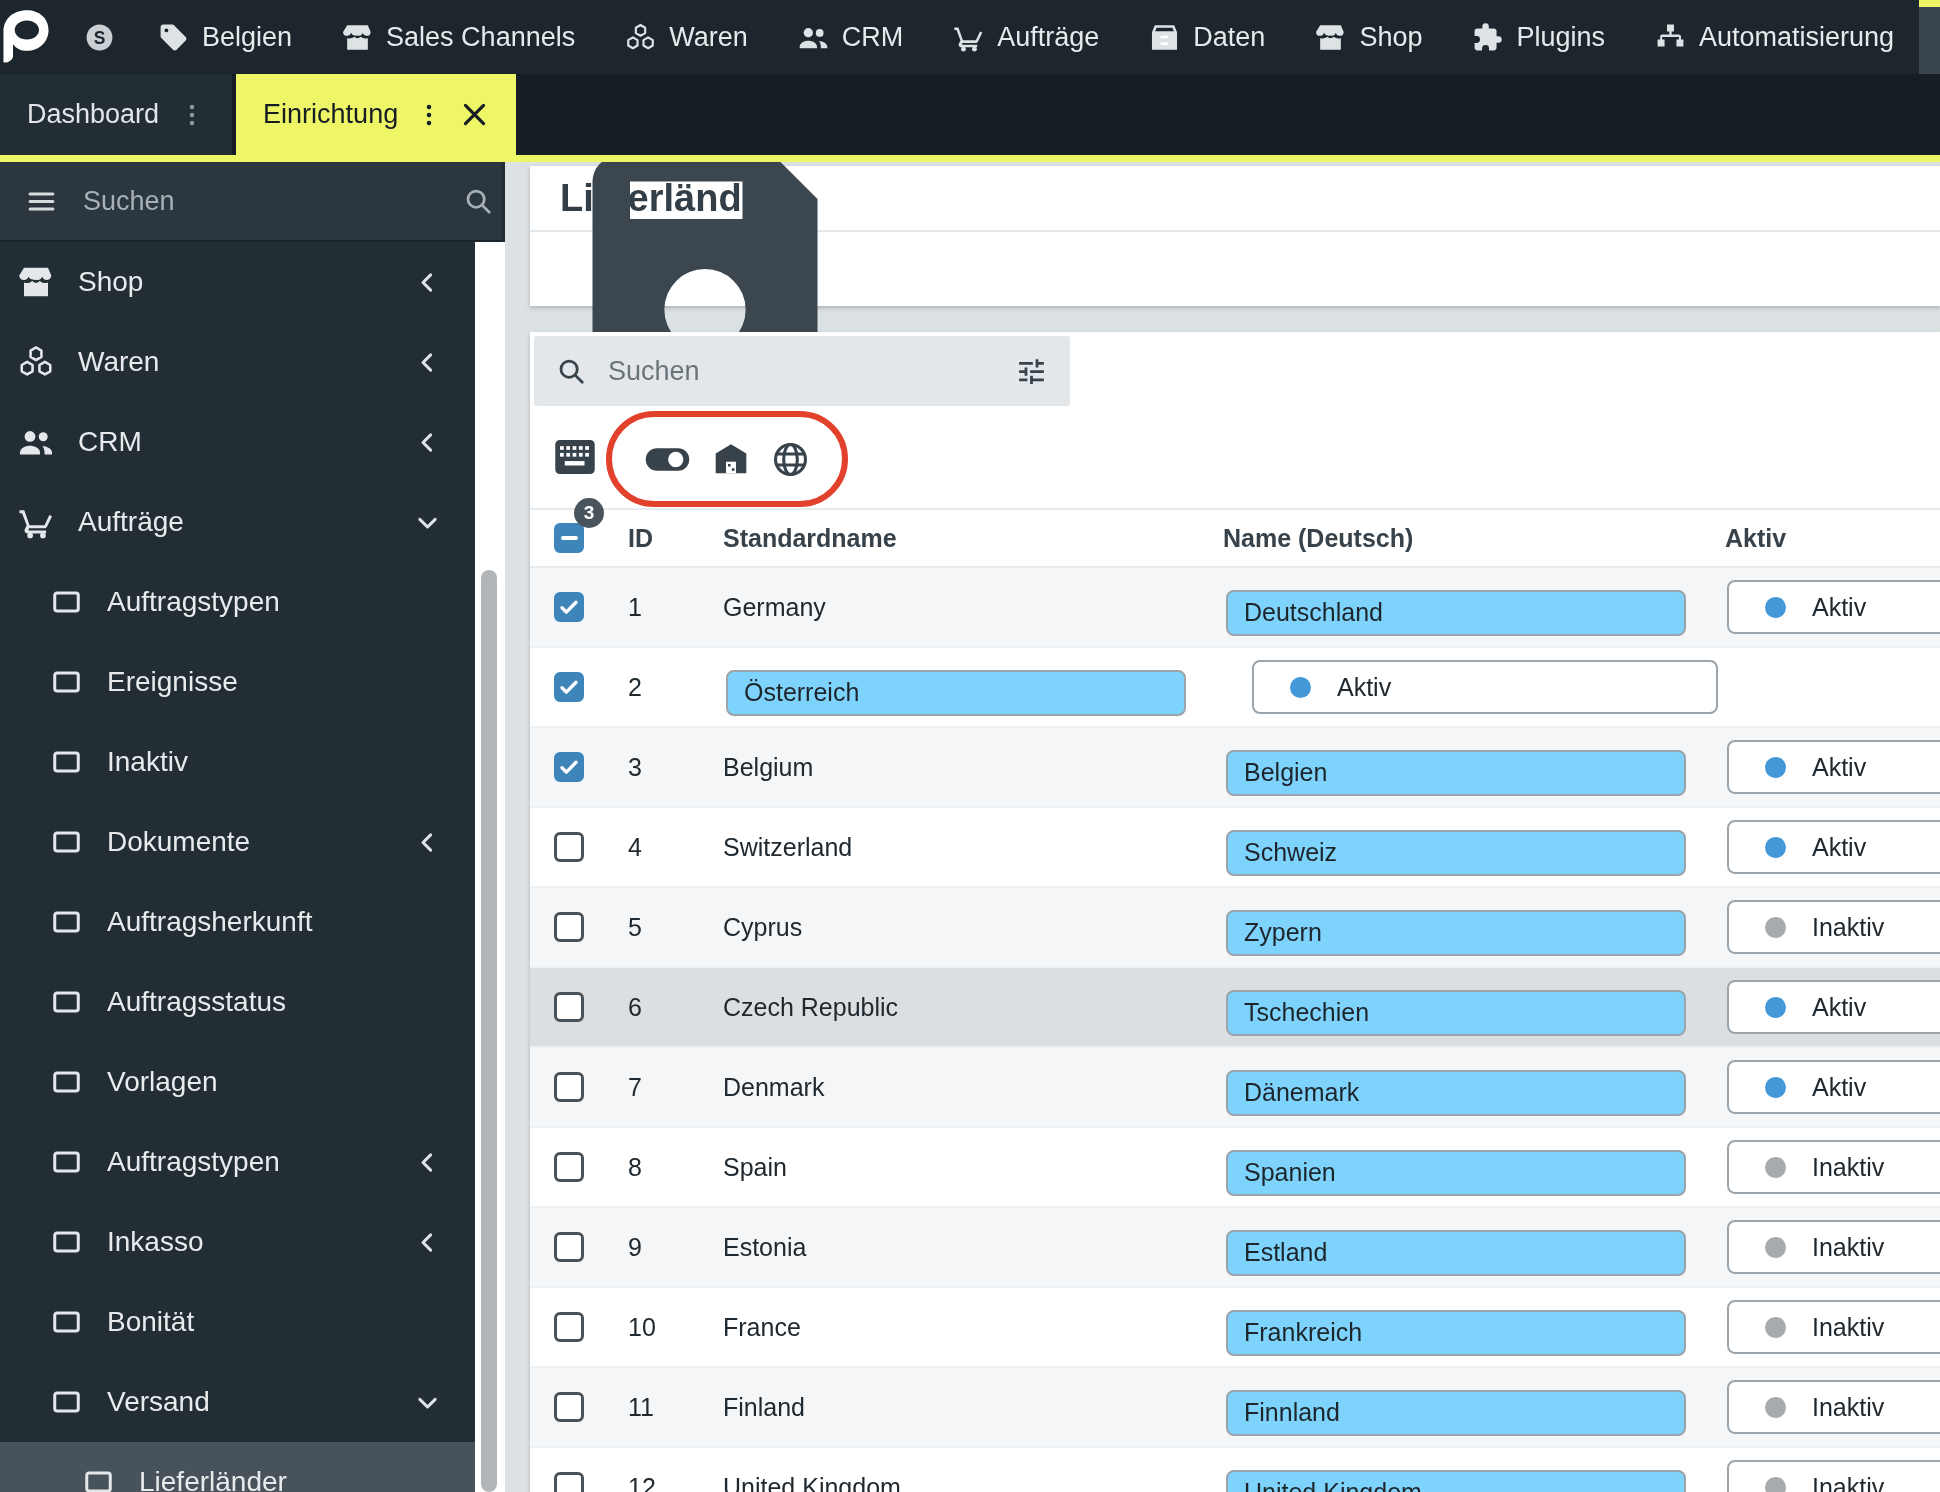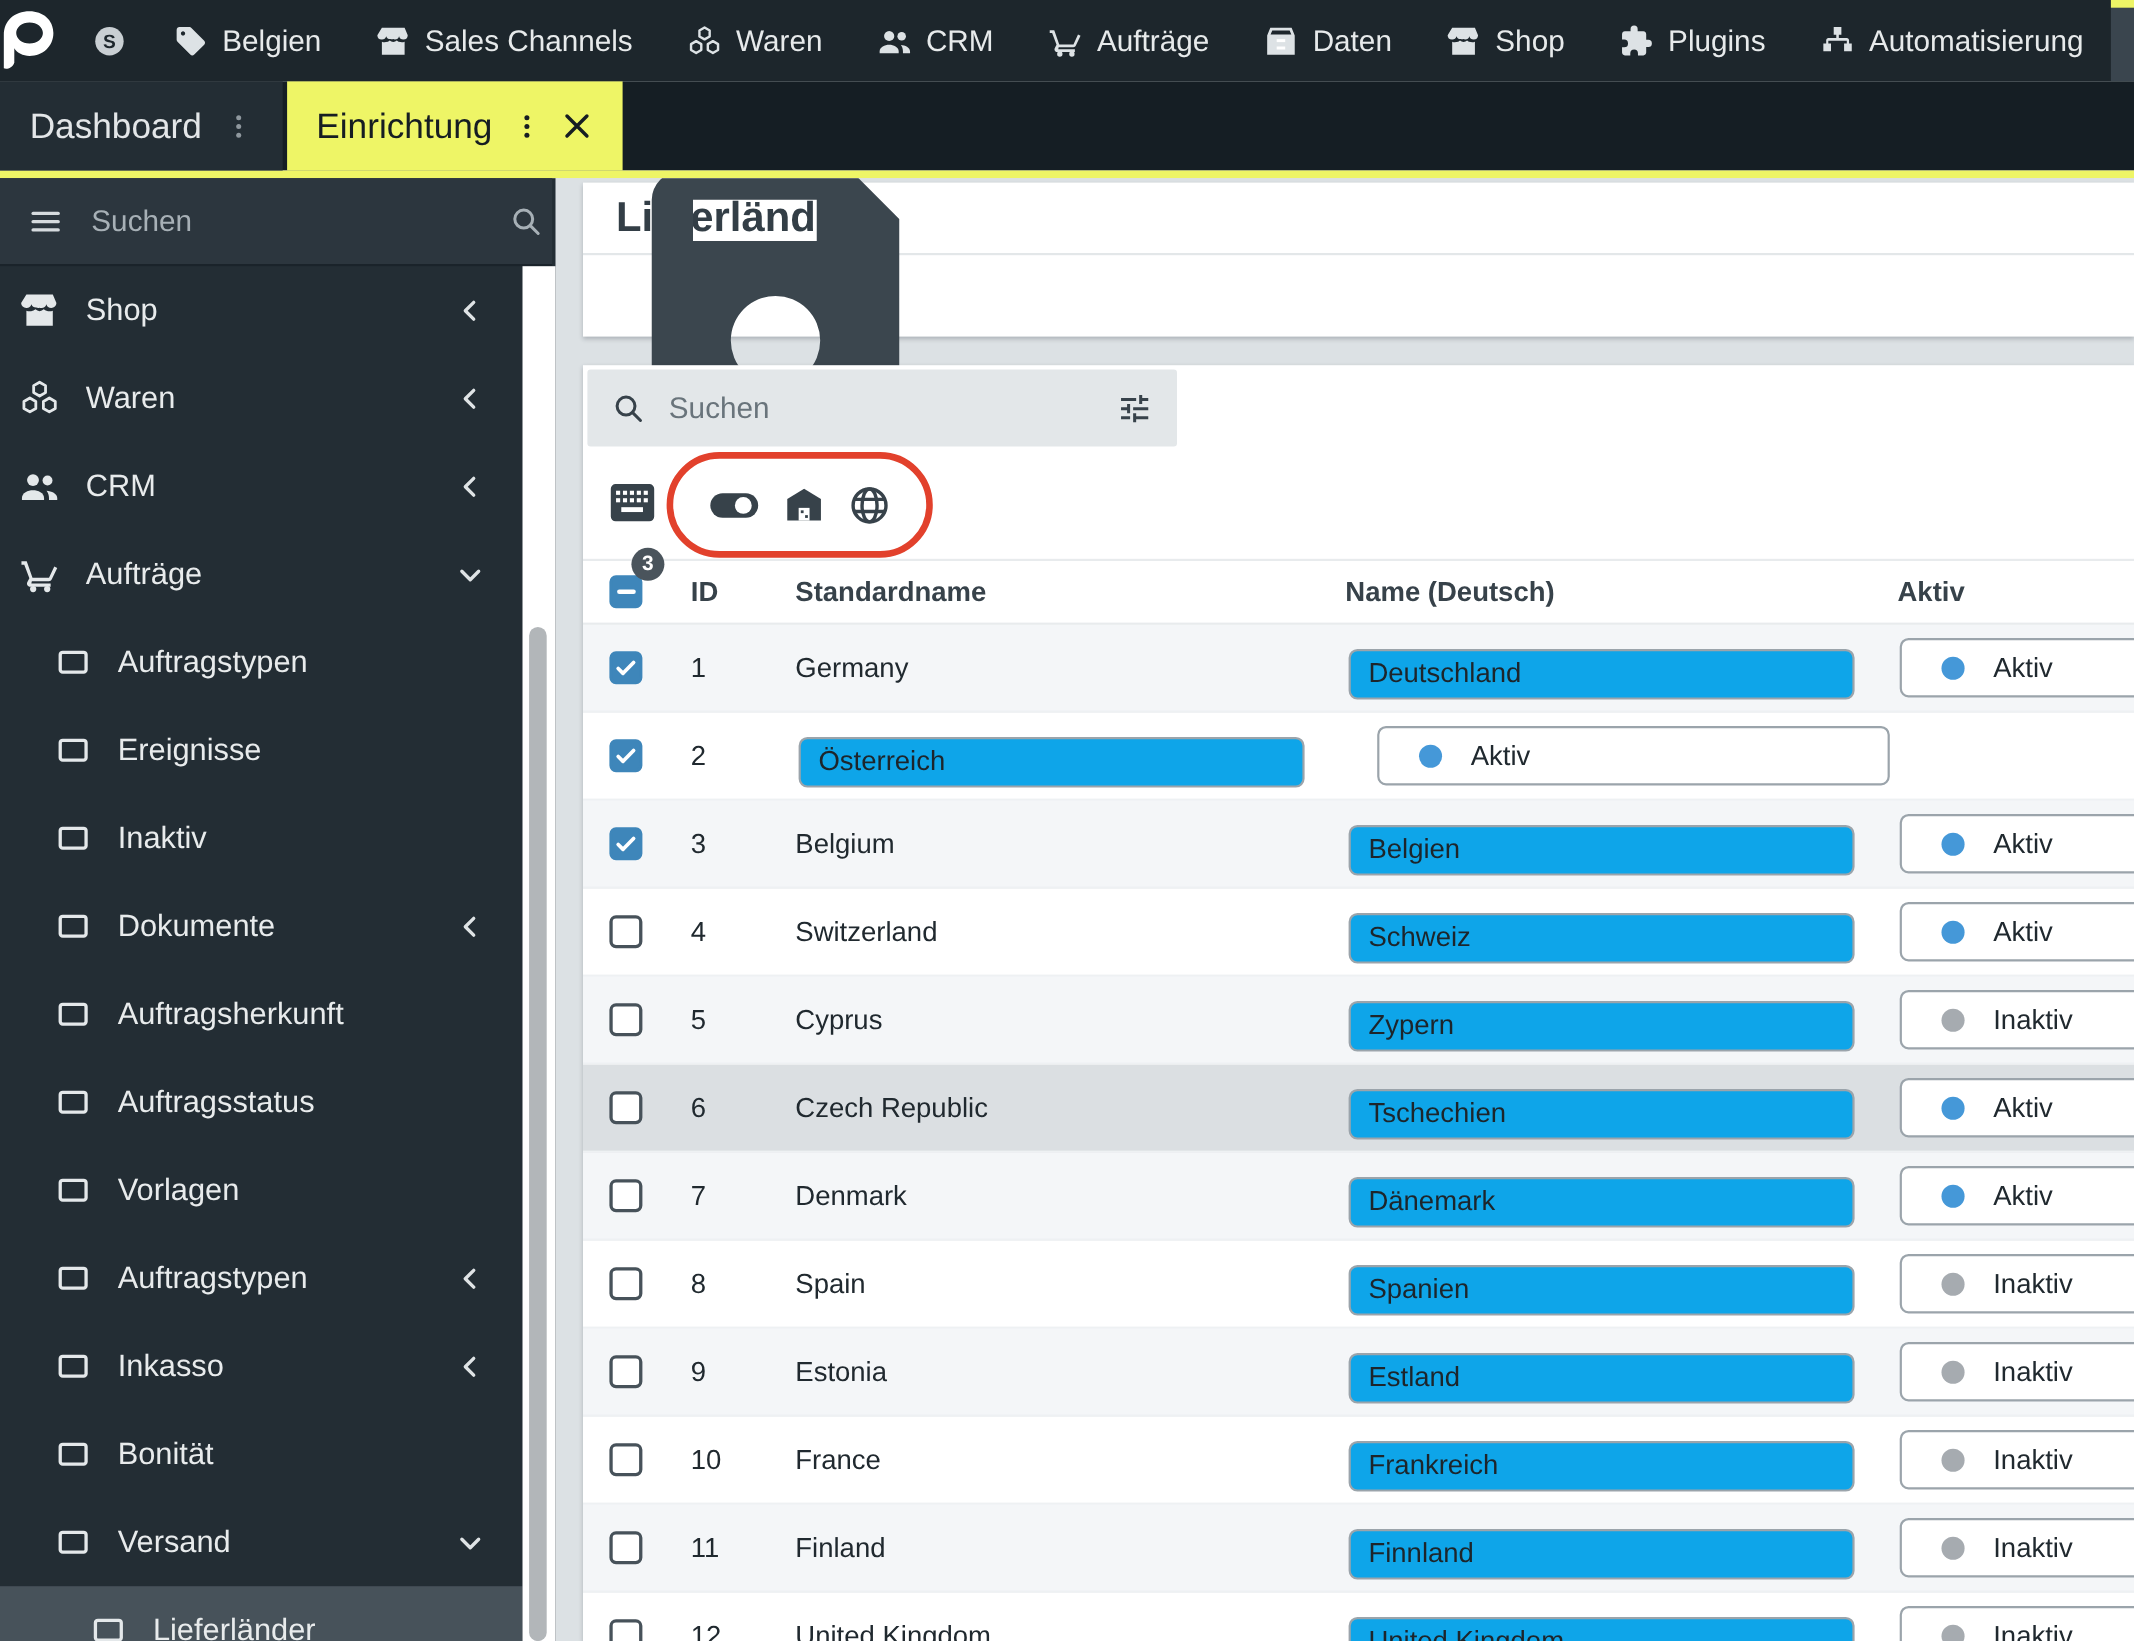--- a/index.html
+++ b/index.html
@@ -27,21 +27,21 @@
   .logo-box{width:78px;display:flex;align-items:center;justify-content:center;}
   .logo-box .icon{width:52px;height:58px;}
   .nav-items{display:flex;align-items:stretch;margin-left:14px;flex:1;}
   .nav-item{display:flex;align-items:center;gap:13px;padding:0 25px;color:#e7eaeb;font-size:27px;white-space:nowrap;cursor:pointer;}
   .nav-item .nicon{width:31px;height:31px;color:#dde2e5;}
   .nav-item.only-icon{padding:0 18px;}
   .nav-item.active{margin-left:auto;background:#3a454e;border-top:7px solid var(--accent);padding-right:12px;}
 
   
   .tabbar{height:81px;background:var(--tabbar-bg);display:flex;align-items:stretch;}
-  .tab{display:flex;align-items:center;gap:20px;padding:0 27px;font-size:32px;cursor:pointer;}
+  .tab{display:flex;align-items:center;gap:20px;padding:0 27px;font-size:27px;cursor:pointer;}
   .tab .kebab{width:26px;height:26px;color:#8f989e;}
   .tab.inactive{background:#232d34;color:#e3e6e8;}
   .tab.active{background:var(--accent);color:#161d22;margin-left:4px;gap:18px;}
   .tab.active .kebab{color:#161d22;}
   .tab .close{width:29px;height:29px;color:#161d22;}
   .accent-line{height:7px;background:var(--accent);}
 
   
   .content{display:flex;height:1330px;}
 
@@ -98,21 +98,21 @@
   .tbody{flex:1;overflow:hidden;}
   .row{height:80px;font-size:25px;color:#20292f;border-bottom:2px solid #eef1f3;cursor:pointer;}
   .row:nth-child(odd){background:#f4f6f8;}
   .row.highlighted{background:#dbdfe2;}
 
   .cb{width:30px;height:30px;border:3px solid #47525a;border-radius:6px;background:#fff;cursor:pointer;display:flex;align-items:center;justify-content:center;}
   .cb.checked,.cb.indeterminate{background:var(--check-blue);border-color:var(--check-blue);}
   .cb .icon{width:24px;height:24px;}
   .cb .minus{width:17px;height:4.5px;background:#fff;border-radius:2px;}
 
-  .name-input{margin-left:3px;width:460px;height:46px;border:2px solid var(--border-gray);border-radius:8px;font-size:25px;color:#1d252b;padding:0 16px;font-family:inherit;background:#0ea5e9;outline:none;margin-top:11px;}
+  .name-input{margin-left:3px;width:460px;height:46px;border:2px solid var(--border-gray);border-radius:8px;font-size:25px;color:#1d252b;padding:0 16px;font-family:inherit;background:#7dd3fc;outline:none;margin-top:11px;}
   .status{margin-left:29px;width:calc(100% - 9px);min-width:240px;height:54px;border:2px solid var(--border-gray);border-radius:8px;background:#fff;display:flex;align-items:center;gap:26px;padding-left:36px;cursor:pointer;}
   .dot{width:21px;height:21px;border-radius:50%;flex:none;}
   .dot.on{background:var(--dot-active);}
   .dot.off{background:var(--dot-inactive);}
 </style>
 </head>
 <body>
 
 <div class="nav">
   <div class="logo-box">

